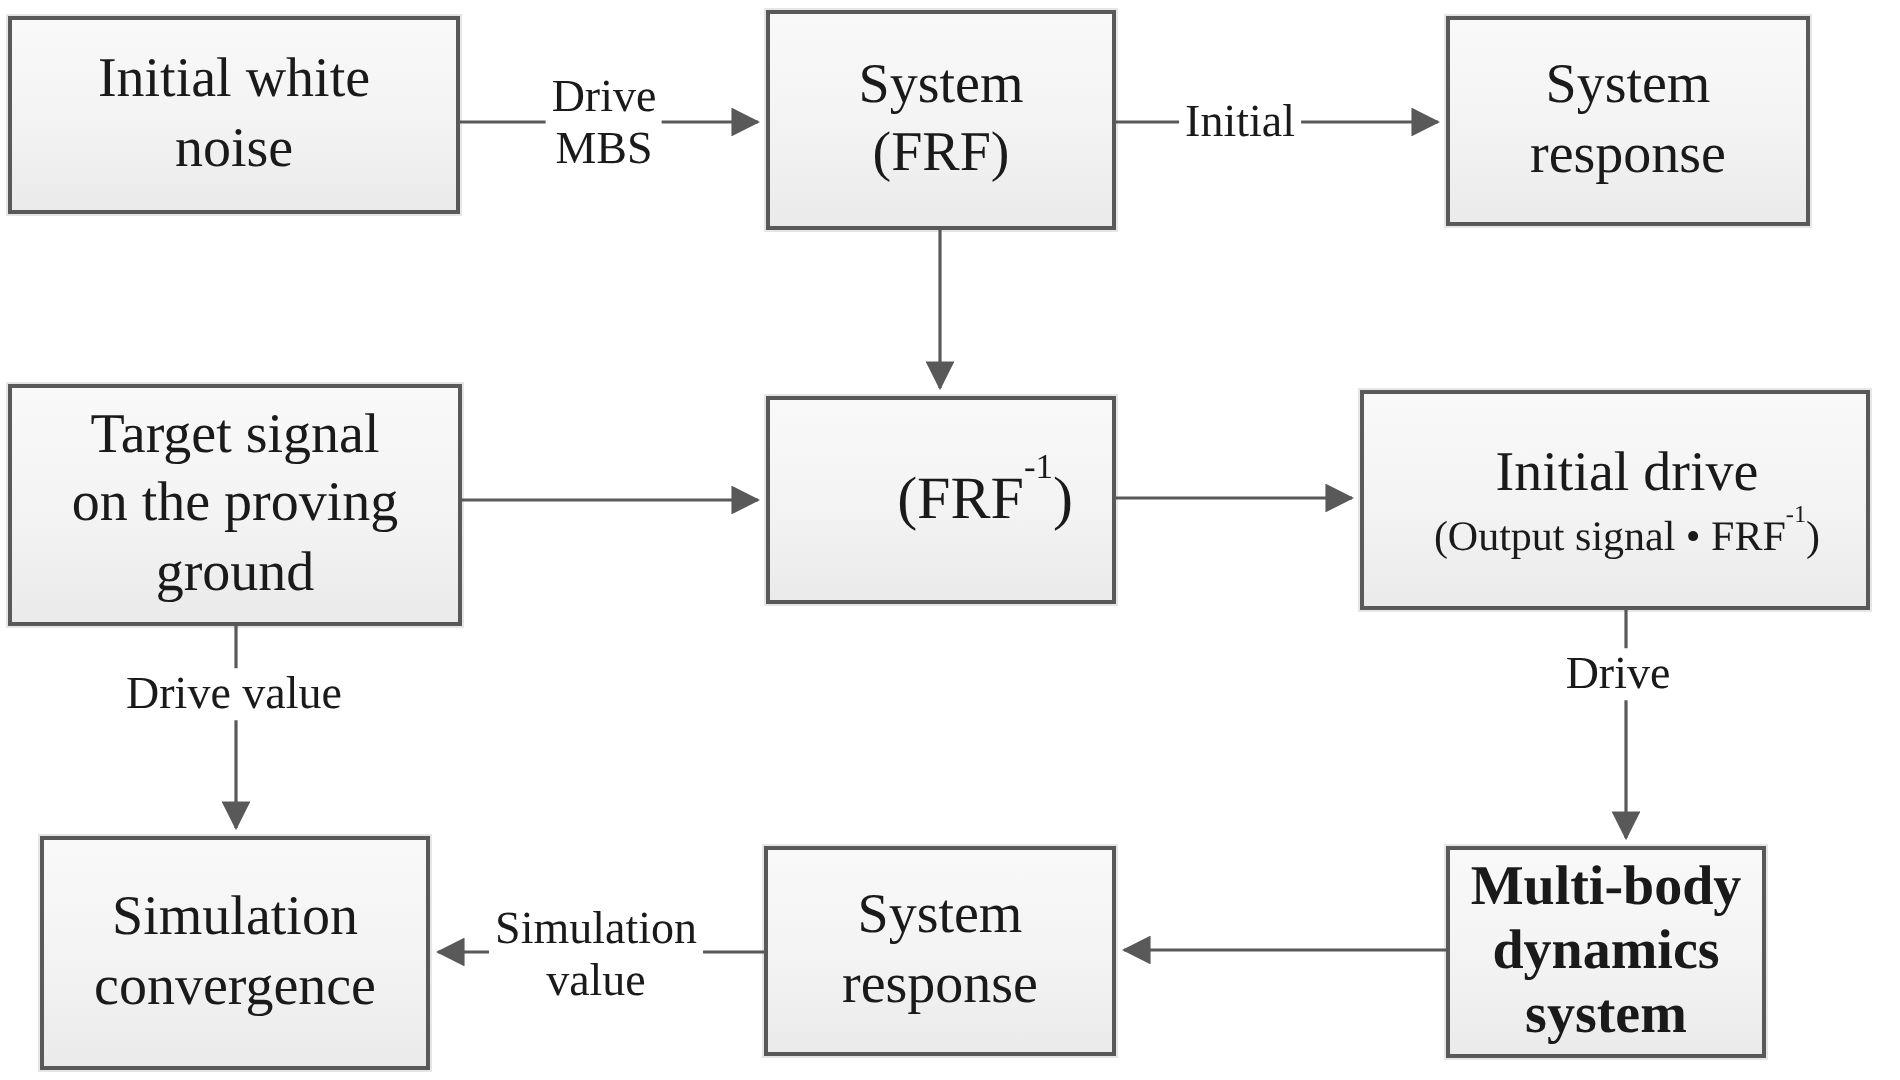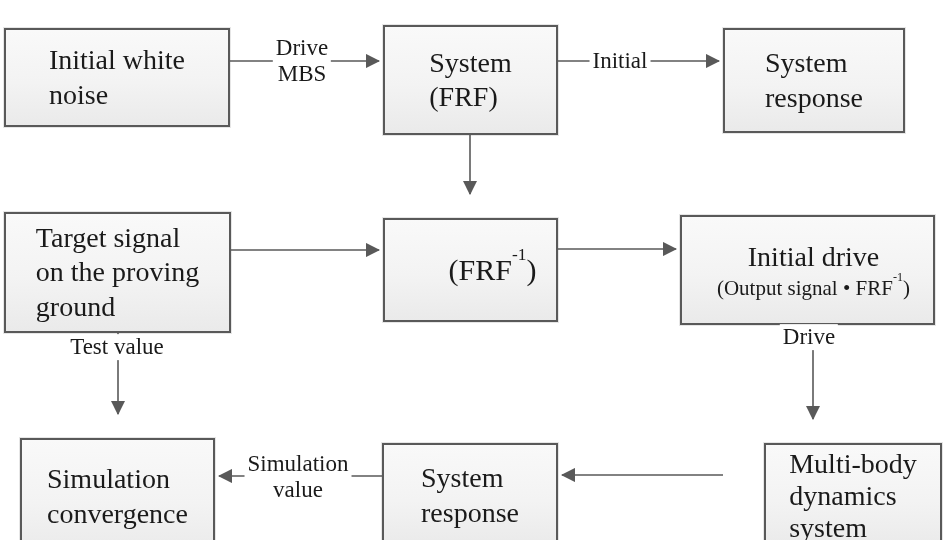--- a/index.html
+++ b/index.html
@@ -18,25 +18,25 @@
     width: 950px; height: 540px;
   }
   .box {
     position: absolute;
     box-sizing: border-box;
     border: 2px solid #595959;
     background: linear-gradient(180deg, #f9f9f9 0%, #f3f3f3 55%, #eaeaea 100%);
     display: flex;
     align-items: center;
     justify-content: center;
+    text-align: center;
     font-size: 28px;
     line-height: 1.22;
     white-space: pre-line;
     box-shadow: 0 0 0 1px rgba(89,89,89,0.15);
-    margin-top: 20px;
   }
   .box .title { font-size: 28px; line-height: 1.2; }
   .box .subtitle { font-size: 21px; line-height: 1.15; margin-top: 2px; }
   .box-col { flex-direction: column; }
   sup.exp {
     font-size: 0.58em;
     position: relative;
     top: -0.5em;
     line-height: 0;
   }
@@ -94,29 +94,29 @@
     <div class="title">Initial drive</div>
     <div class="subtitle"><span>(Output signal • FRF</span><sup class="exp">-1</sup><span>)</span></div>
   </div>
 
   <div class="box" style="left:20px; top:418px; width:195px; height:117px;">Simulation
 convergence</div>
 
   <div class="box" style="left:382px; top:423px; width:176px; height:105px;">System
 response</div>
 
-  <div class="box" style="left:764px; top:423px; width:178px; height:106px; line-height:1.14;">Multi-body
+  <div class="box" style="left:723px; top:423px; width:160px; height:106px; line-height:1.14;font-weight:bold;">Multi-body
 dynamics
 system</div>
 
   <div class="edge-label" style="left:302px; top:61px;">Drive
 MBS</div>
 
   <div class="edge-label" style="left:620px; top:61px;">Initial</div>
 
-  <div class="edge-label" style="left:117px; top:347px;">Test value</div>
+  <div class="edge-label" style="left:117px; top:347px;">Drive value</div>
 
   <div class="edge-label" style="left:298px; top:477px;">Simulation
 value</div>
 
   <div class="edge-label" style="left:809px; top:337px;">Drive</div>
 
 </div>
 
 </body></html>

